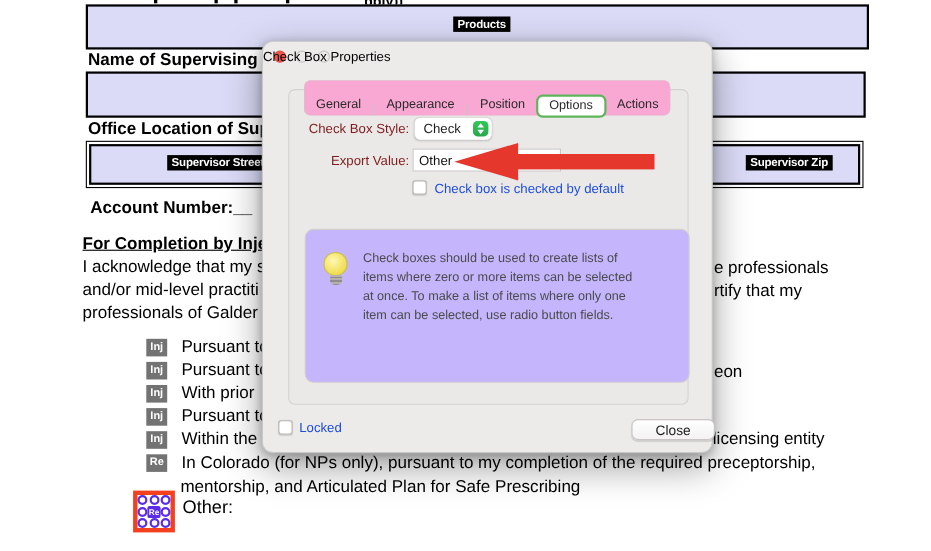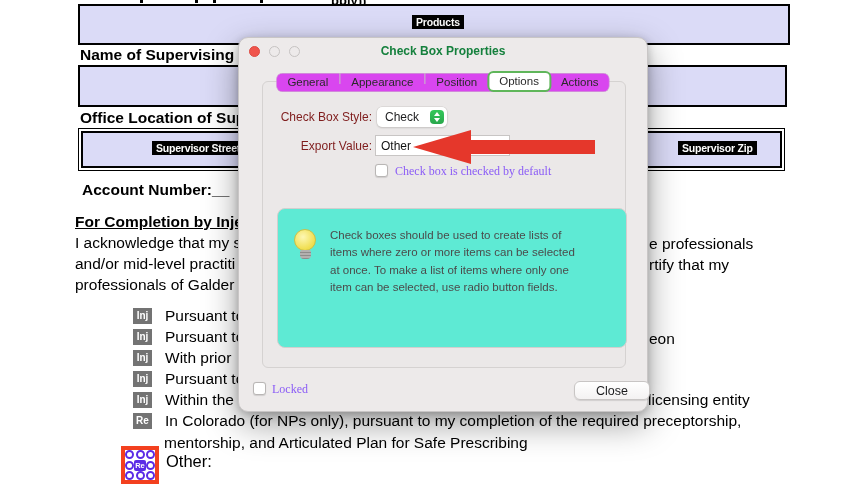--- a/index.html
+++ b/index.html
@@ -29,29 +29,29 @@
   .inj-field{position:absolute;left:221px;top:451px;width:535px;height:23px;box-sizing:border-box;
              background:#DBDBF7;border:2px solid #000;border-bottom-width:4px;
              display:flex;align-items:center;justify-content:center;}
   .inj-field .tag{position:static;}
 
   
   .dialog{position:absolute;left:238px;top:37px;width:410px;height:375px;background:#EDEAEA;
           border:1px solid #c9c6c6;border-radius:10px;box-sizing:border-box;
           box-shadow:0 12px 34px rgba(0,0,0,.38), 0 2px 8px rgba(0,0,0,.22);
           font-size:12px;color:#1d1d1f;}
-  .dlg-title{position:absolute;top:6px;left:0;right:0;text-align:center;font-size:12px;
-             font-weight:700;color:#15803d;}
+  .dlg-title{position:absolute;top:6px;left:0;right:0;font-size:12px;
+             font-weight:400;color:#000000;}
   .light{position:absolute;top:8px;width:11px;height:11px;border-radius:50%;box-sizing:border-box;}
   .light.red{background:#F0544C;border:0.5px solid #dd4a42;}
   .light.hollow{background:transparent;border:1.5px solid #c6c3c2;}
   .tab-panel{position:absolute;left:23px;top:43px;width:364px;height:287px;background:#EBE8E8;
              border:1px solid #D5D2D1;border-radius:6px;box-sizing:border-box;}
   .segctl{position:absolute;top:35px;left:50%;transform:translateX(-50%);display:flex;
-          align-items:flex-start;background:#d946ef;border-radius:6px;height:19px;
+          align-items:flex-end;background:#f9a8d4;border-radius:6px;height:32px;
           box-shadow:inset 0 0 0 0.5px #ccc9c8;}
   .seg{padding:0 11px;font-size:11.5px;line-height:19px;color:#2a2a2a;white-space:nowrap;cursor:default;}
   .seg.selected{background:#fff;border:2px solid #5FB65A;border-radius:6px;line-height:17px;
                 margin:-2px -1px;padding:0 10px;font-weight:400;}
   .seg-div{width:1px;height:11px;background:#C6C3C2;}
   .dlg-label{position:absolute;left:20px;width:113px;text-align:right;font-size:12px;color:#7f1d1d;}
   .dropdown{position:absolute;left:138px;top:69px;width:70px;height:20px;background:#fff;
             border-radius:5px;box-shadow:0 0 0 0.5px #cfccca, 0 1px 2px rgba(0,0,0,.18);
             display:flex;align-items:center;box-sizing:border-box;padding-left:8px;}
   .dropdown .val{font-size:12px;}
@@ -60,26 +60,26 @@
            align-items:center;justify-content:center;gap:2px;}
   .tri-up{width:0;height:0;border-left:3px solid transparent;border-right:3px solid transparent;
           border-bottom:4px solid #fff;}
   .tri-down{width:0;height:0;border-left:3px solid transparent;border-right:3px solid transparent;
             border-top:4px solid #fff;}
   .txtfield{position:absolute;left:136px;top:97px;width:135px;height:21px;box-sizing:border-box;
             background:#fff;border:1px solid #c8c5c4;font-size:12px;padding:0 5px;
             font-family:"Liberation Sans",sans-serif;color:#111;outline:none;}
   .cb{position:absolute;width:13px;height:13px;box-sizing:border-box;background:#fff;
       border:1px solid #b9b6b5;border-radius:3px;box-shadow:0 0.5px 1px rgba(0,0,0,.12);}
-  .cb-label{position:absolute;font-size:12px;color:#8b5cf6;white-space:nowrap;font-family:Liberation Serif, serif;}
+  .cb-label{position:absolute;font-size:12px;color:#1d4ed8;white-space:nowrap;}
   .arrow-head{position:absolute;left:174px;top:92px;width:0;height:0;
               border-top:17px solid transparent;border-bottom:17px solid transparent;
               border-right:58px solid #E5372B;}
   .arrow-shaft{position:absolute;left:230px;top:102px;width:126px;height:14px;background:#E5372B;}
-  .infobox{position:absolute;left:38px;top:170px;width:350px;height:140px;background:#5eead4;
+  .infobox{position:absolute;left:38px;top:170px;width:350px;height:140px;background:#c4b5fd;
            border:1px solid #D2CFCE;border-radius:8px;box-sizing:border-box;}
   .bulb{position:absolute;left:15px;top:20px;width:26px;height:34px;}
   .bulb-glass{position:absolute;left:1px;top:0;width:22px;height:22px;border-radius:50%;
               background:radial-gradient(circle at 40% 35%, #FDF7B4, #F0DE4E 70%);
               border:1px solid #cdbf45;box-sizing:border-box;}
   .bulb-base{position:absolute;left:7px;top:21px;width:11px;height:9px;border-radius:2px 2px 4px 4px;
              background:repeating-linear-gradient(#b3b0af 0 2px, #8f8c8b 2px 3px);}
   .info-text{position:absolute;left:52px;top:18px;width:256px;font-size:11.5px;line-height:1.5;
              color:#4b4b4b;}
   .btn{position:absolute;background:linear-gradient(#fff,#f4f2f2);border:1px solid #c8c5c4;

